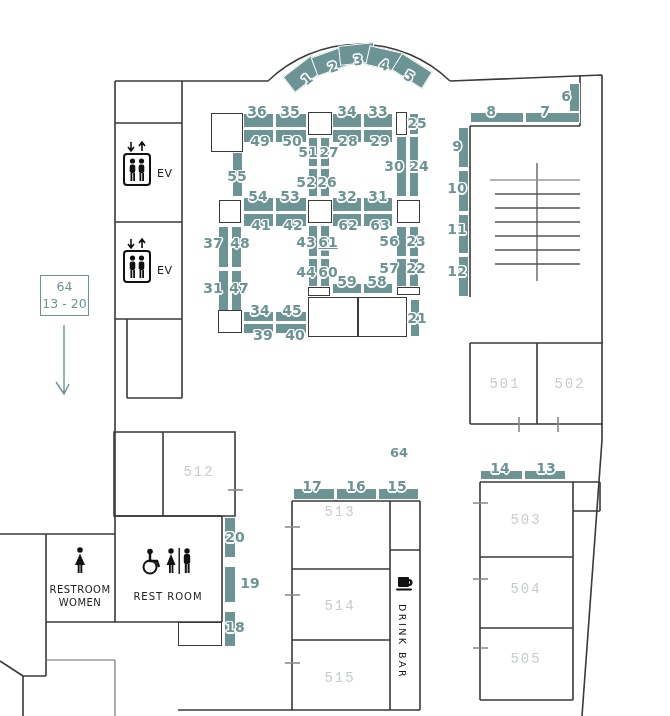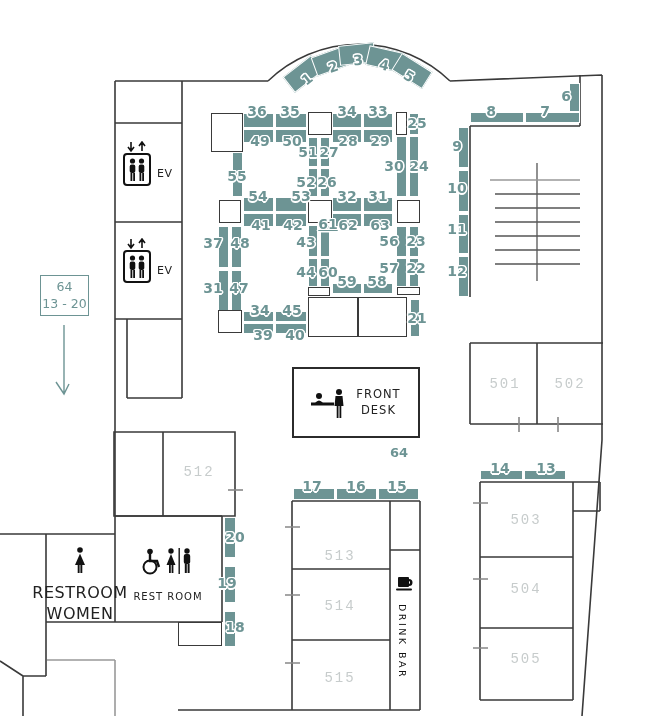--- a/index.html
+++ b/index.html
@@ -103,53 +103,40 @@
           <rect x="11.2" y="32" width="1.8" height="8"></rect>
         <circle cx="19.5" cy="20" r="2.6"></circle>
           <rect x="16.7" y="23.5" width="5.6" height="8.5" rx="2"></rect>
         <rect x="17.5" y="32" width="1.8" height="8"></rect>
           <rect x="20.2" y="32" width="1.8" height="8"></rect>
       </g>
     </svg>
     <span class="ev-label">EV</span>
   </div>
 
-  <div class="front-desk">
-    <svg class="icon" width="36" height="32" viewBox="0 0 36 32">
-      <g fill="#111">
-        <circle cx="8" cy="9" r="3"></circle>
-        <path d="M4,16 Q8,11 12,16 Z"></path>
-        <rect x="0" y="15.5" width="23" height="3"></rect>
-        <circle cx="28" cy="5" r="3"></circle>
-        <path d="M24.5,9 h7 l1,10 h-2.2 l0,12 h-1.8 l0-12 h-1 l0,12 h-1.8 l0-12 h-2.2 Z"></path>
-      </g>
-    </svg>
-    <span class="fd-label">FRONT
-DESK</span>
-  </div>
   <div class="num" style="left:399px;top:452px;font-size:13px;">64</div>
 
   <svg class="icon" width="22" height="18" viewBox="0 0 22 18" style="position:absolute;left:396px;top:575px;z-index:4;">
     <g fill="#111">
       <rect x="2" y="2" width="11" height="10" rx="1"></rect>
       <path d="M13,4 a3.4,3.4 0 0 1 0,7 l0-2 a1.6,1.6 0 0 0 0-3 Z"></path>
       <rect x="0" y="13.5" width="16" height="2" rx="1"></rect>
     </g>
   </svg>
   <div class="drinkbar-label">DRINK BAR</div>
 
   <svg class="icon" width="14" height="28" viewBox="0 0 14 28" style="position:absolute;left:73px;top:547px;z-index:4;">
     <g fill="#111">
       <circle cx="7" cy="3" r="2.8"></circle>
       <path d="M7,6.5 L2,18 H12 Z"></path>
       <rect x="4.7" y="18" width="1.9" height="8"></rect>
         <rect x="7.4" y="18" width="1.9" height="8"></rect>
     </g>
   </svg>
-  <div class="facility-label" style="left:80px;top:583px;font-size:16px;letter-spacing:.5px;">RESTROOM
+  <div class="facility-label" style="left:80px;top:583px;font-size:10px;letter-spacing:.5px;">RESTROOM
 WOMEN</div>
 
   <svg class="icon" width="54" height="30" viewBox="0 0 54 30" style="position:absolute;left:140px;top:548px;z-index:4;">
     <g stroke="#111" stroke-width="2" fill="none">
       <circle cx="10" cy="19" r="6.5"></circle>
       <path d="M10,3 V13 H17 L19,19" stroke-width="2.4"></path>
     </g>
     <circle cx="10" cy="3.5" r="2.8" fill="#111"></circle>
     <g fill="#111">
       <circle cx="31" cy="3" r="2.7"></circle>
@@ -196,21 +183,21 @@
       <div class="num" style="left: 290px; top: 111px;">35</div>
       <div class="booth" style="left: 243px; top: 129px; width: 31px; height: 14px;"></div>
       <div class="num" style="left: 260px; top: 141px;">49</div>
       <div class="booth" style="left: 275px; top: 129px; width: 32px; height: 14px;"></div>
       <div class="num" style="left: 292px; top: 141px;">50</div>
       <div class="booth" style="left: 232px; top: 152px; width: 11px; height: 45px;"></div>
       <div class="num" style="left: 237px; top: 176px;">55</div>
       <div class="booth" style="left: 243px; top: 197px; width: 31px; height: 15px;"></div>
       <div class="num" style="left: 258px; top: 196px;">54</div>
       <div class="booth" style="left: 275px; top: 197px; width: 32px; height: 15px;"></div>
-      <div class="num" style="left: 290px; top: 196px; margin-left: 11px;">53</div>
+      <div class="num" style="left: 290px; top: 196px;">53</div>
       <div class="booth" style="left: 243px; top: 213px; width: 31px; height: 14px;"></div>
       <div class="num" style="left: 261px; top: 225px;">41</div>
       <div class="booth" style="left: 275px; top: 213px; width: 32px; height: 14px;"></div>
       <div class="num" style="left: 293px; top: 225px;">42</div>
       <div class="booth" style="left: 218px; top: 226px; width: 11px; height: 42px;"></div>
       <div class="num" style="left: 213px; top: 243px;">37</div>
       <div class="booth" style="left: 231px; top: 226px; width: 11px; height: 42px;"></div>
       <div class="num" style="left: 240px; top: 243px;">48</div>
       <div class="booth" style="left: 218px; top: 270px; width: 11px; height: 42px;"></div>
       <div class="num" style="left: 213px; top: 288px;">31</div>
@@ -228,21 +215,21 @@
       <div class="num" style="left: 308px; top: 152px;">51</div>
       <div class="booth" style="left: 320px; top: 137px; width: 10px; height: 30px;"></div>
       <div class="num" style="left: 329px; top: 152px;">27</div>
       <div class="booth" style="left: 308px; top: 168px; width: 10px; height: 29px;"></div>
       <div class="num" style="left: 306px; top: 182px;">52</div>
       <div class="booth" style="left: 320px; top: 168px; width: 10px; height: 29px;"></div>
       <div class="num" style="left: 327px; top: 182px;">26</div>
       <div class="booth" style="left: 308px; top: 225px; width: 10px; height: 32px;"></div>
       <div class="num" style="left: 306px; top: 242px;">43</div>
       <div class="booth" style="left: 320px; top: 225px; width: 10px; height: 32px;"></div>
-      <div class="num" style="left: 328px; top: 224px; text-decoration: underline;">61</div>
+      <div class="num" style="left: 328px; top: 242px; text-decoration: underline;">61</div>
       <div class="booth" style="left: 308px; top: 258px; width: 10px; height: 29px;"></div>
       <div class="num" style="left: 306px; top: 272px;">44</div>
       <div class="booth" style="left: 320px; top: 258px; width: 10px; height: 29px;"></div>
       <div class="num" style="left: 328px; top: 272px;">60</div>
       <div class="booth" style="left: 332px; top: 113px; width: 30px; height: 15px;"></div>
       <div class="num" style="left: 347px; top: 111px;">34</div>
       <div class="booth" style="left: 363px; top: 113px; width: 30px; height: 15px;"></div>
       <div class="num" style="left: 378px; top: 111px;">33</div>
       <div class="booth" style="left: 332px; top: 129px; width: 30px; height: 14px;"></div>
       <div class="num" style="left: 348px; top: 141px;">28</div>
@@ -282,21 +269,21 @@
       <div class="num" style="left: 356px; top: 486px;">16</div>
       <div class="booth" style="left: 378px; top: 488px; width: 41px; height: 12px;"></div>
       <div class="num" style="left: 397px; top: 486px;">15</div>
       <div class="booth" style="left: 480px; top: 470px; width: 43px; height: 10px;"></div>
       <div class="num" style="left: 500px; top: 468px;">14</div>
       <div class="booth" style="left: 524px; top: 470px; width: 42px; height: 10px;"></div>
       <div class="num" style="left: 546px; top: 468px;">13</div>
       <div class="booth" style="left: 224px; top: 517px; width: 12px; height: 41px;"></div>
       <div class="num" style="left: 235px; top: 537px;">20</div>
       <div class="booth" style="left: 224px; top: 566px; width: 12px; height: 37px;"></div>
-      <div class="num" style="left: 227px; top: 583px;">19</div>
+      <div class="num" style="left: 250px; top: 583px;">19</div>
       <div class="booth" style="left: 224px; top: 611px; width: 12px; height: 36px;"></div>
       <div class="num" style="left: 235px; top: 627px;">18</div>
     </div>
   <div id="pillar-layer">
       <div class="pillar" style="left: 211px; top: 113px; width: 32px; height: 39px;"></div>
       <div class="pillar" style="left: 308px; top: 112px; width: 24px; height: 23px;"></div>
       <div class="pillar" style="left: 396px; top: 112px; width: 11px; height: 23px;"></div>
       <div class="pillar" style="left: 219px; top: 200px; width: 22px; height: 23px;"></div>
       <div class="pillar" style="left: 308px; top: 200px; width: 24px; height: 23px;"></div>
       <div class="pillar" style="left: 397px; top: 200px; width: 23px; height: 23px;"></div>
@@ -307,17 +294,17 @@
       <div class="pillar" style="left: 358px; top: 297px; width: 49px; height: 40px;"></div>
       <div class="pillar" style="left: 178px; top: 622px; width: 44px; height: 24px;"></div>
     </div>
   <div id="room-label-layer">
       <div class="room-label" style="left: 505px; top: 384px;">501</div>
       <div class="room-label" style="left: 570px; top: 384px;">502</div>
       <div class="room-label" style="left: 526px; top: 520px;">503</div>
       <div class="room-label" style="left: 526px; top: 589px;">504</div>
       <div class="room-label" style="left: 526px; top: 659px;">505</div>
       <div class="room-label" style="left: 199px; top: 472px;">512</div>
-      <div class="room-label" style="left: 340px; top: 556px;">513</div>
+      <div class="room-label" style="left: 340px; top: 512px;">513</div>
       <div class="room-label" style="left: 340px; top: 606px;">514</div>
       <div class="room-label" style="left: 340px; top: 678px;">515</div>
     </div>
 </div>
 
 </body></html>

